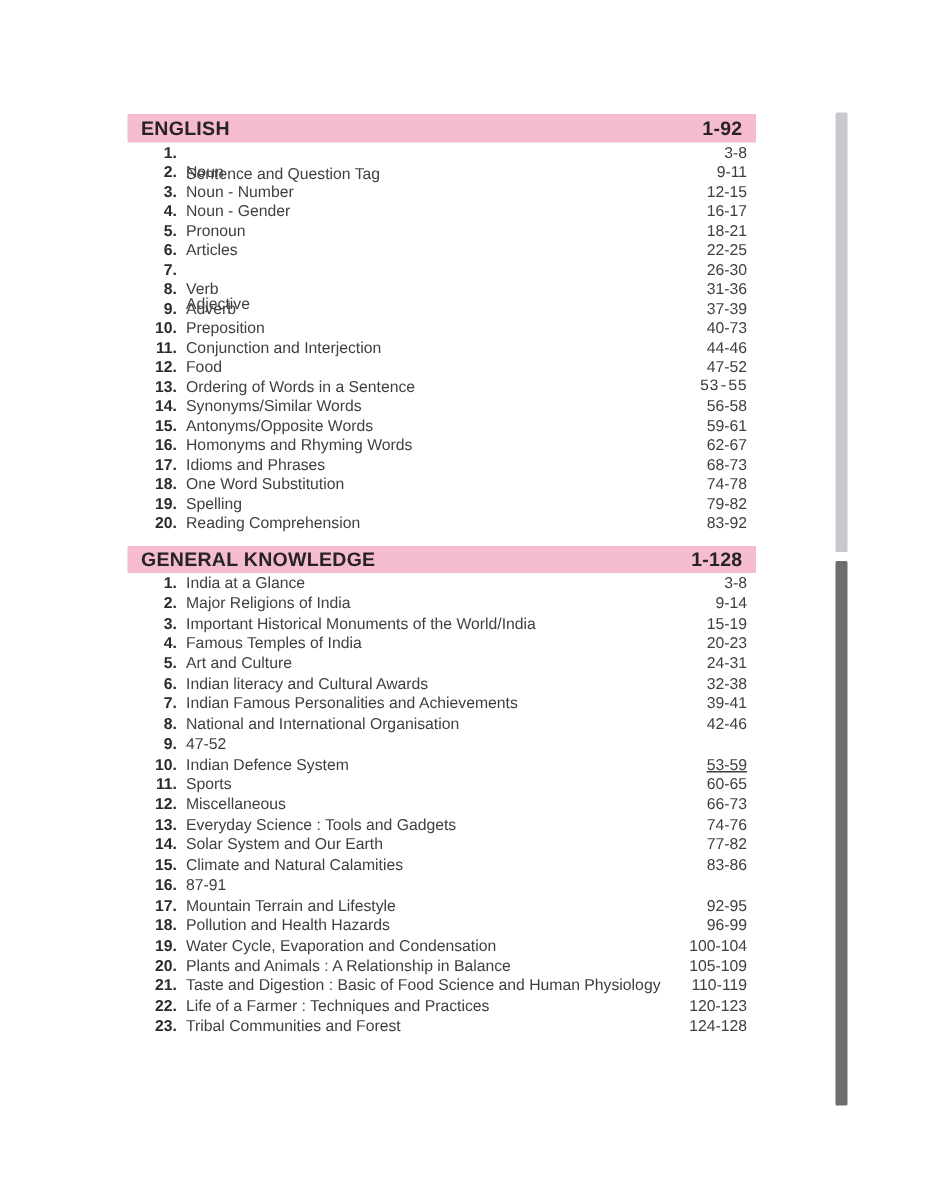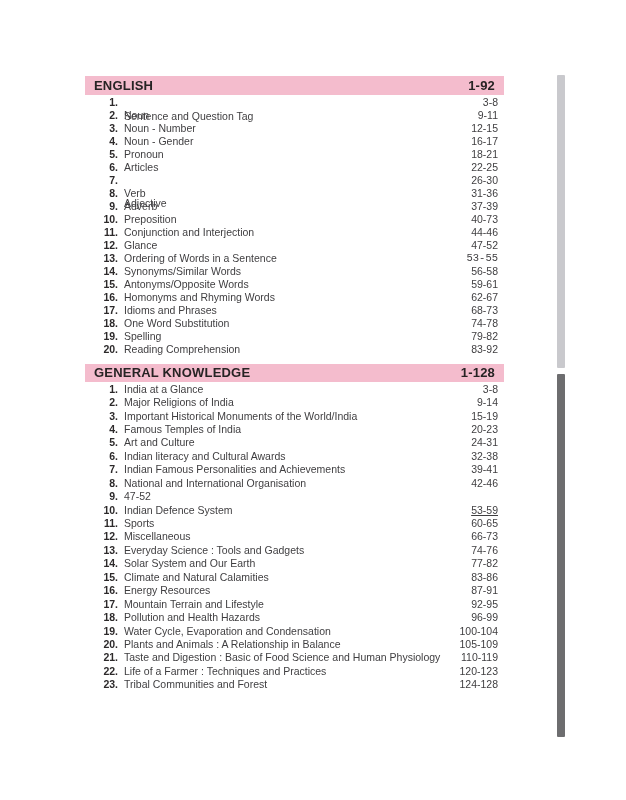--- a/index.html
+++ b/index.html
@@ -130,21 +130,21 @@
   </div>
 
   <div class="row">
     <span class="num" style="color: rgb(44, 41, 42);">11.</span>
     <span class="title" style="color: rgb(63, 62, 64);">Conjunction and Interjection</span>
     <span class="pages" style="color: rgb(63, 62, 64);">44-46</span>
   </div>
 
   <div class="row">
     <span class="num" style="color: rgb(44, 41, 42);">12.</span>
-    <span class="title" style="color: rgb(63, 62, 64);">Glance</span>
+    <span class="title" style="color: rgb(63, 62, 64);">Food</span>
     <span class="pages" style="color: rgb(63, 62, 64);">47-52</span>
   </div>
 
   <div class="row">
     <span class="num" style="color: rgb(44, 41, 42);">13.</span>
     <span class="title" style="color: rgb(63, 62, 64);">Ordering of Words in a Sentence</span>
     <span class="pages" style="color: rgb(63, 62, 64); font-family: Liberation Mono, monospace;">53-55</span>
   </div>
 
   <div class="row">
@@ -281,21 +281,20 @@
   </div>
 
   <div class="row">
     <span class="num" style="color: rgb(44, 41, 42);">15.</span>
     <span class="title" style="color: rgb(63, 62, 64);">Climate and Natural Calamities</span>
     <span class="pages" style="color: rgb(63, 62, 64);">83-86</span>
   </div>
 
   <div class="row">
     <span class="num" style="color: rgb(44, 41, 42);">16.</span>
-    <span class="title" style="color: rgb(63, 62, 64);">Energy Resources</span>
     <span class="pages" style="color: rgb(63, 62, 64);">87-91</span>
   </div>
 
   <div class="row">
     <span class="num" style="color: rgb(44, 41, 42);">17.</span>
     <span class="title" style="color: rgb(63, 62, 64);">Mountain Terrain and Lifestyle</span>
     <span class="pages" style="color: rgb(63, 62, 64);">92-95</span>
   </div>
 
   <div class="row">

